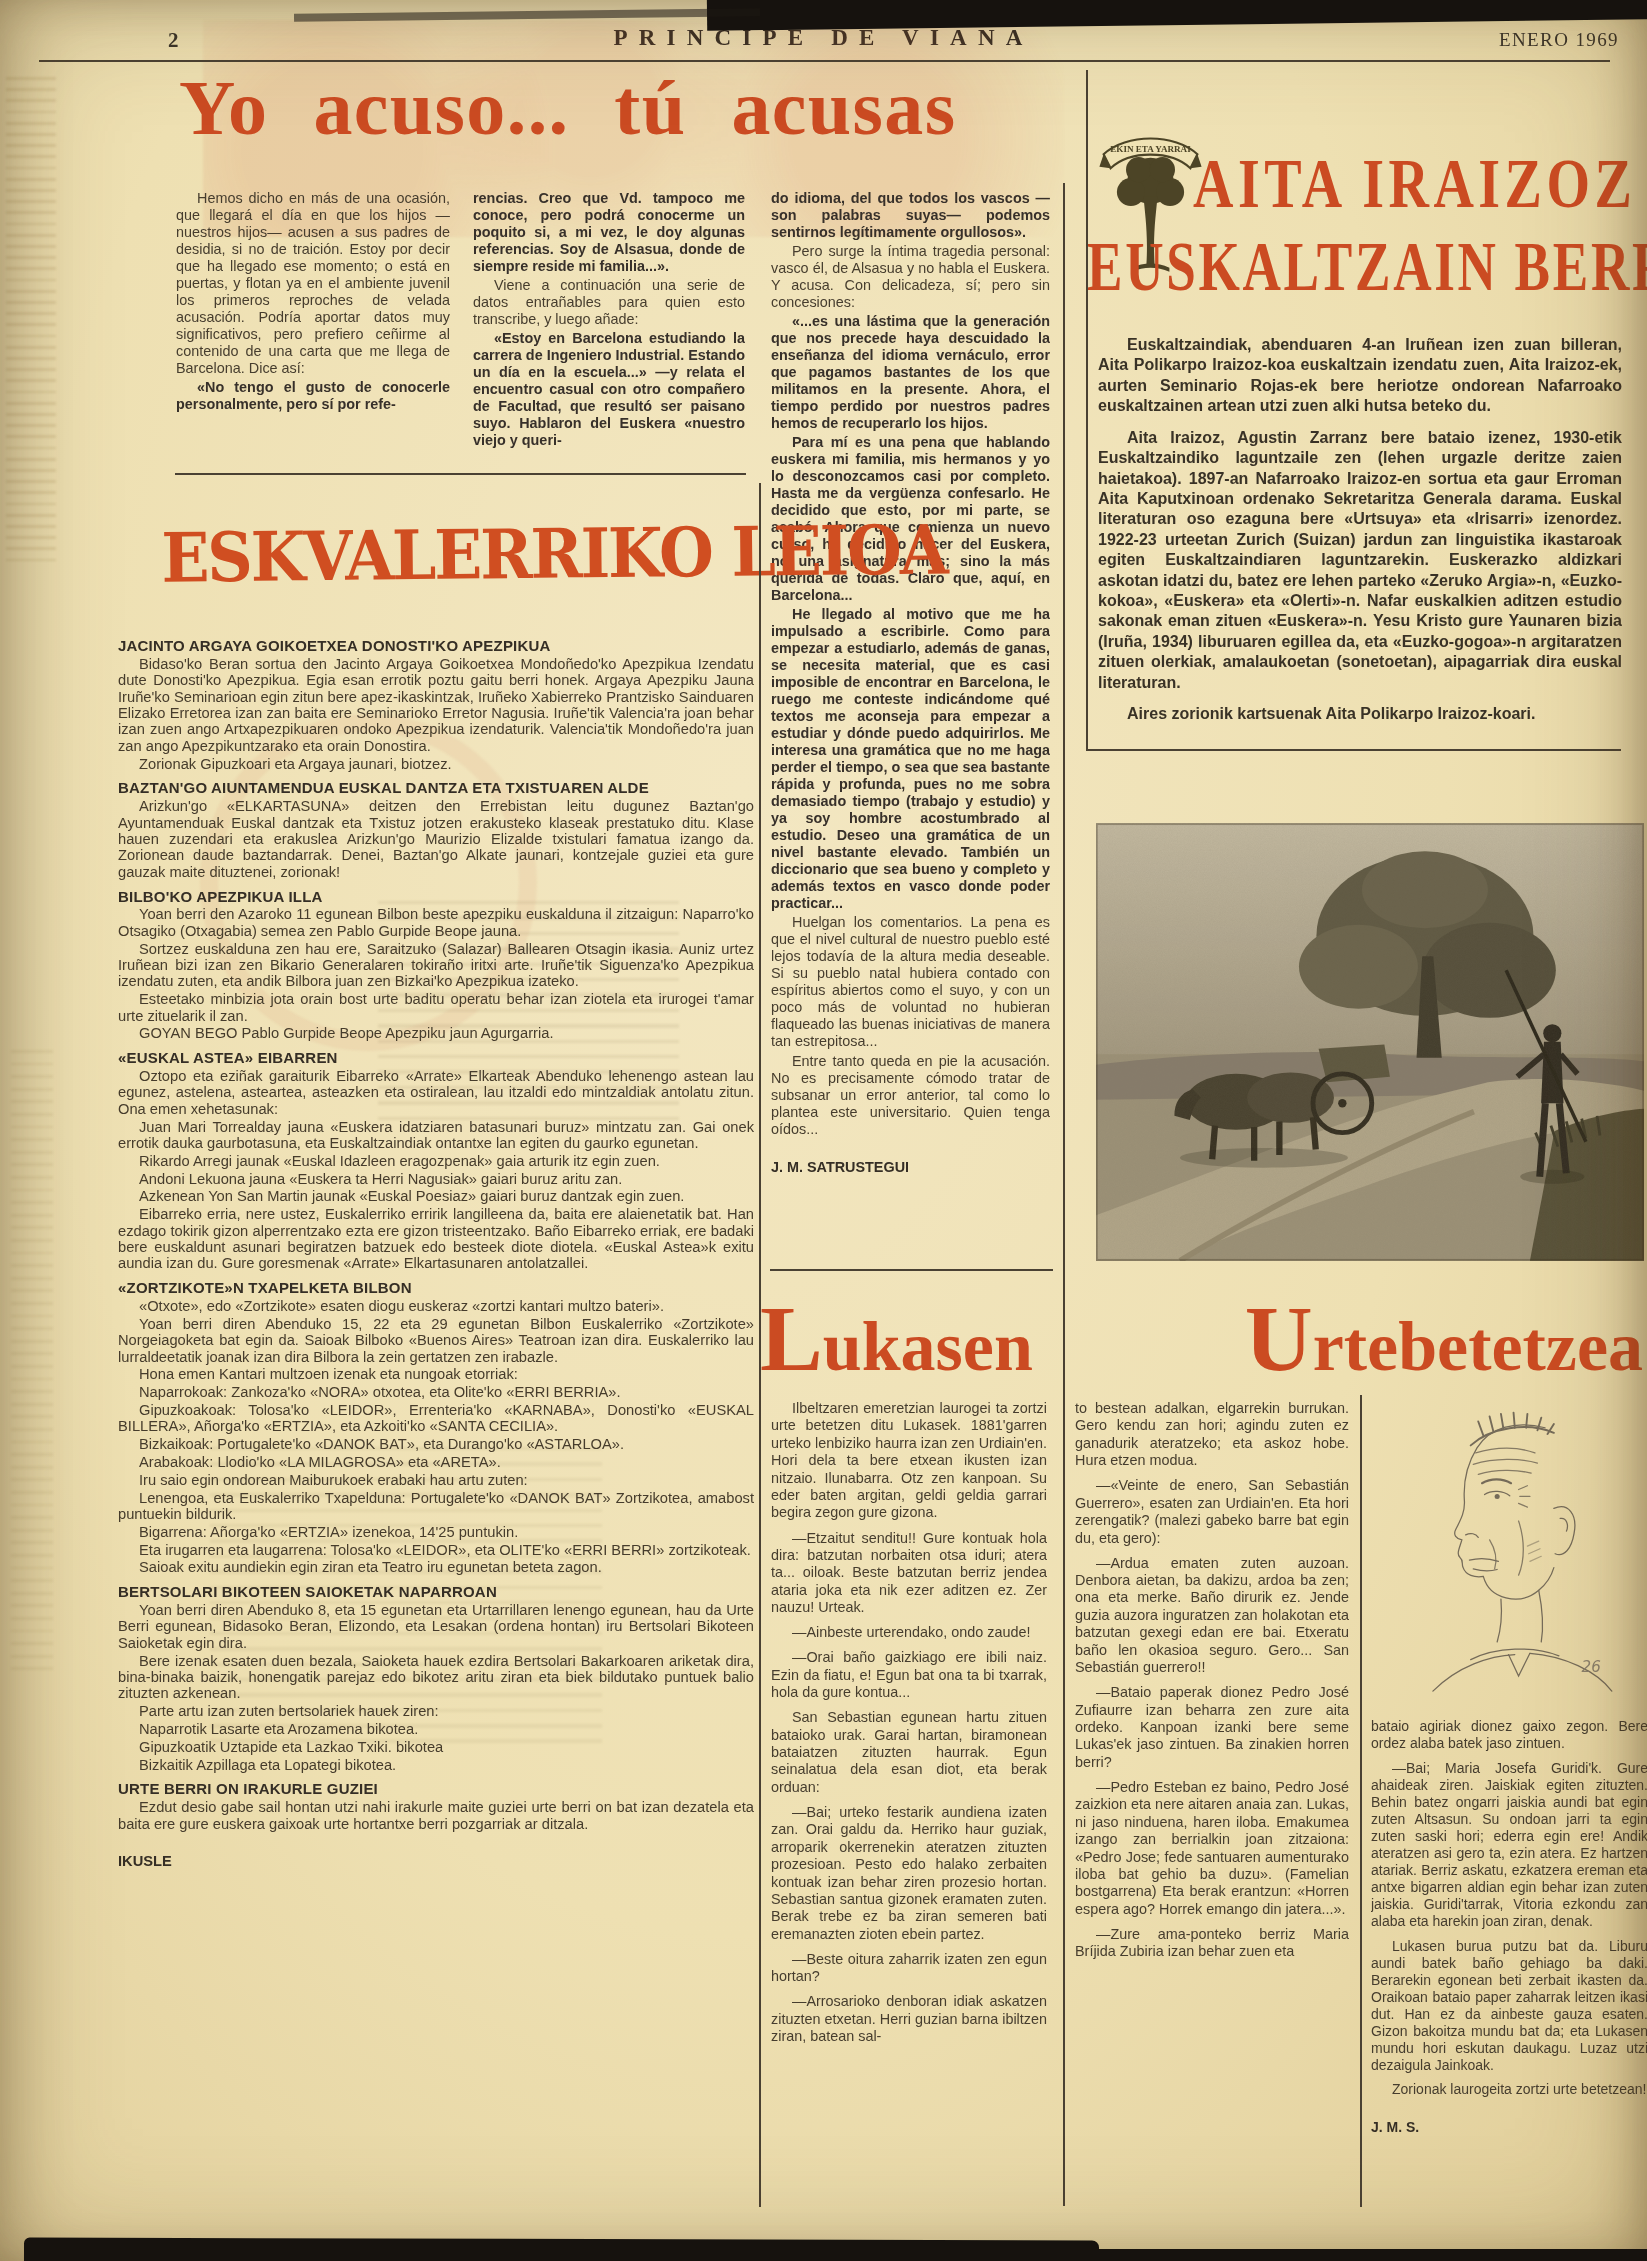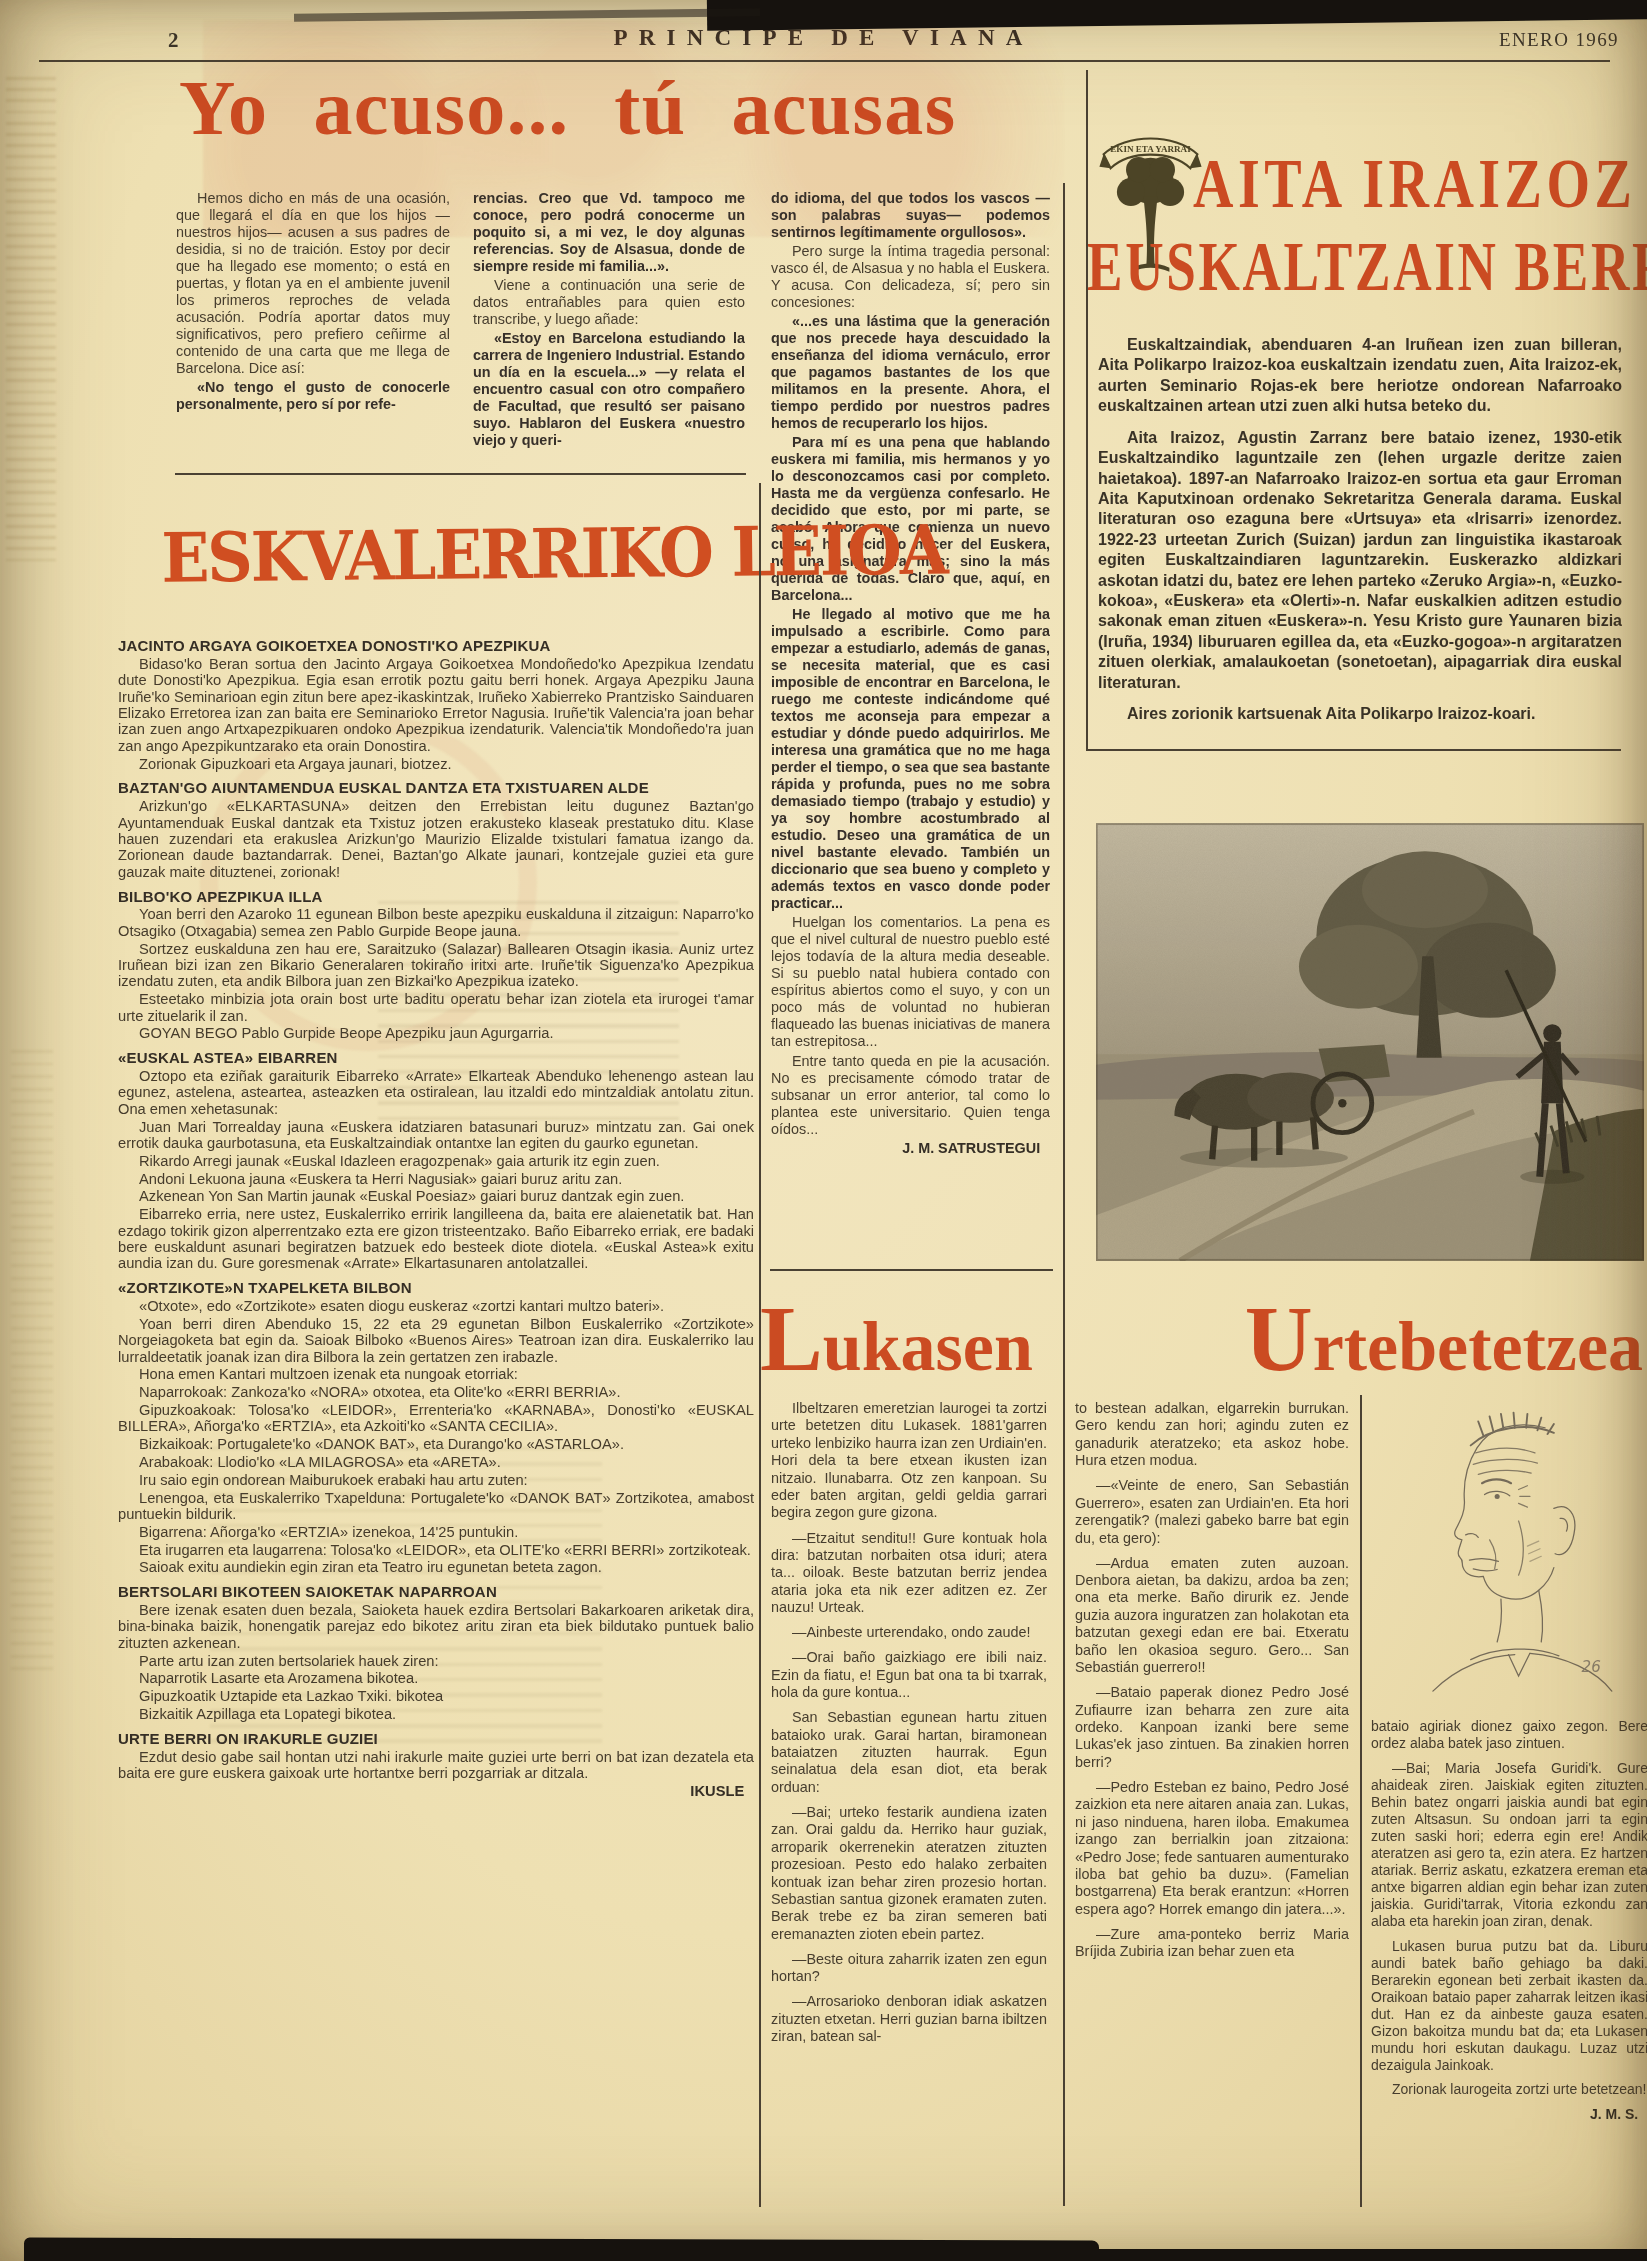--- a/index.html
+++ b/index.html
@@ -44,21 +44,21 @@
   #aitaT2{position:absolute;left:1087px;top:227px;font-family:"Liberation Serif",serif;font-weight:700;font-size:70px;color:#cb4b22;letter-spacing:3.5px;transform:scaleX(.76);transform-origin:left top;white-space:nowrap;z-index:4;}
   #lukTitle{position:absolute;left:760px;top:1284px;width:883px;display:flex;justify-content:space-between;font-family:"Liberation Serif",serif;font-weight:700;font-size:70px;color:#cb4b22;z-index:4;}
   #lukTitle span{display:inline-block;}
   #lukTitle span::first-letter{font-size:94px;}
   
   .col{position:absolute;text-align:justify;z-index:3;}
   .blk{margin:0 0 2.1px 0;}
   .t-p,.t-b{text-indent:21px;}
   .t-b,.t-bc{font-weight:700;color:#37302a;}
   .t-h{font-weight:700;text-indent:0;margin:8.4px 0 3.5px 0;letter-spacing:0.2px;color:#352e25;}
-  .t-sig{text-align:right;font-weight:700;margin-top:2px;padding-right:9.8px;color:#352e25;}
+  .t-sig{text-align:left;font-weight:700;margin-top:21px;padding-right:9.8px;color:#352e25;}
   #colA{left:176px;top:190px;width:274px;font-size:14.4px;line-height:17px;}
   #colB{left:473px;top:190px;width:272px;font-size:14.4px;line-height:17px;height:283px;overflow:hidden;}
   #colC{left:771px;top:190px;width:279px;font-size:14.4px;line-height:17px;height:1073px;overflow:hidden;}
   #leioaCol{left:118px;top:631px;width:636px;height:1605px;overflow:hidden;font-size:14.7px;line-height:16.4px;color:#463c2c;}
   #leioaCol .t-h{font-size:15px;}
   #leioaCol .blk{margin-bottom:1.4px;}
   #leioaCol .blk:first-child{margin-top:7px;}
   #aitaBody{left:1098px;top:335px;width:524px;height:410px;overflow:hidden;font-size:16px;line-height:20.4px;font-weight:700;color:#393226;}
   #aitaBody .blk{margin-bottom:11.2px;text-indent:29px;}
   .luk .blk{margin-bottom:7.7px;}
@@ -140,20 +140,21 @@
       <div class="blk t-p">Naparrokoak: Zankoza'ko «NORA» otxotea, eta Olite'ko «ERRI BERRIA».</div>
       <div class="blk t-p">Gipuzkoakoak: Tolosa'ko «LEIDOR», Errenteria'ko «KARNABA», Donosti'ko «EUSKAL BILLERA», Añorga'ko «ERTZIA», eta Azkoiti'ko «SANTA CECILIA».</div>
       <div class="blk t-p">Bizkaikoak: Portugalete'ko «DANOK BAT», eta Durango'ko «ASTARLOA».</div>
       <div class="blk t-p">Arabakoak: Llodio'ko «LA MILAGROSA» eta «ARETA».</div>
       <div class="blk t-p">Iru saio egin ondorean Maiburukoek erabaki hau artu zuten:</div>
       <div class="blk t-p">Lenengoa, eta Euskalerriko Txapelduna: Portugalete'ko «DANOK BAT» Zortzikotea, amabost puntuekin bildurik.</div>
       <div class="blk t-p">Bigarrena: Añorga'ko «ERTZIA» izenekoa, 14'25 puntukin.</div>
       <div class="blk t-p">Eta irugarren eta laugarrena: Tolosa'ko «LEIDOR», eta OLITE'ko «ERRI BERRI» zortzikoteak.</div>
       <div class="blk t-p">Saioak exitu aundiekin egin ziran eta Teatro iru egunetan beteta zagon.</div>
       <div class="blk t-h">BERTSOLARI BIKOTEEN SAIOKETAK NAPARROAN</div>
+      <div class="blk t-p">Yoan berri diren Abenduko 8, eta 15 egunetan eta Urtarrillaren lenengo egunean, hau da Urte Berri egunean, Bidasoko Beran, Elizondo, eta Lesakan (ordena hontan) iru Bertsolari Bikoteen Saioketak egin dira.</div>
       <div class="blk t-p">Bere izenak esaten duen bezala, Saioketa hauek ezdira Bertsolari Bakarkoaren ariketak dira, bina-binaka baizik, honengatik parejaz edo bikotez aritu ziran eta biek bildutako puntuek balio zituzten azkenean.</div>
       <div class="blk t-p">Parte artu izan zuten bertsolariek hauek ziren:</div>
       <div class="blk t-p">Naparrotik Lasarte eta Arozamena bikotea.</div>
       <div class="blk t-p">Gipuzkoatik Uztapide eta Lazkao Txiki. bikotea</div>
       <div class="blk t-p">Bizkaitik Azpillaga eta Lopategi bikotea.</div>
       <div class="blk t-h">URTE BERRI ON IRAKURLE GUZIEI</div>
       <div class="blk t-p">Ezdut desio gabe sail hontan utzi nahi irakurle maite guziei urte berri on bat izan dezatela eta baita ere gure euskera gaixoak urte hortantxe berri pozgarriak ar ditzala.</div>
       <div class="blk t-sig">IKUSLE</div>
     </div>
 

